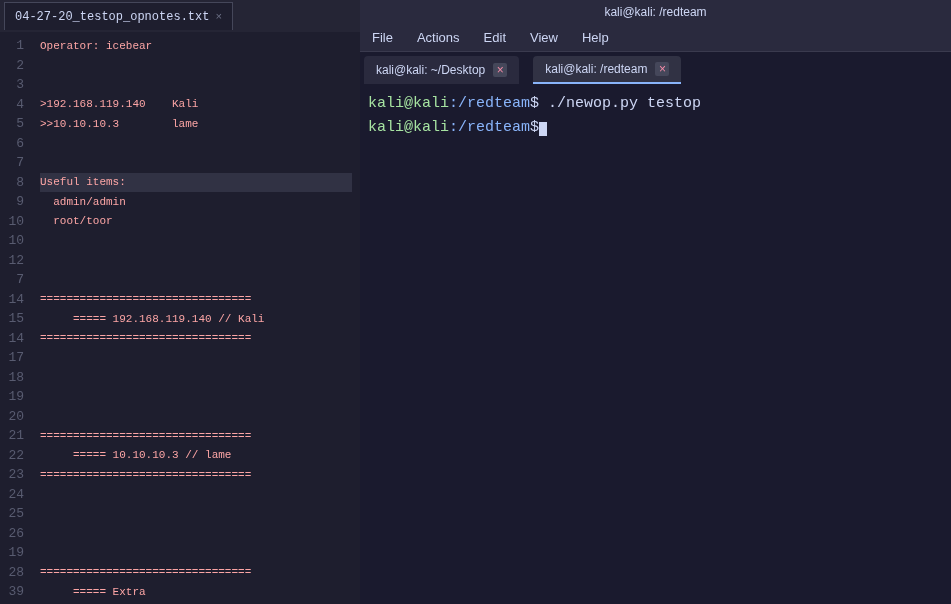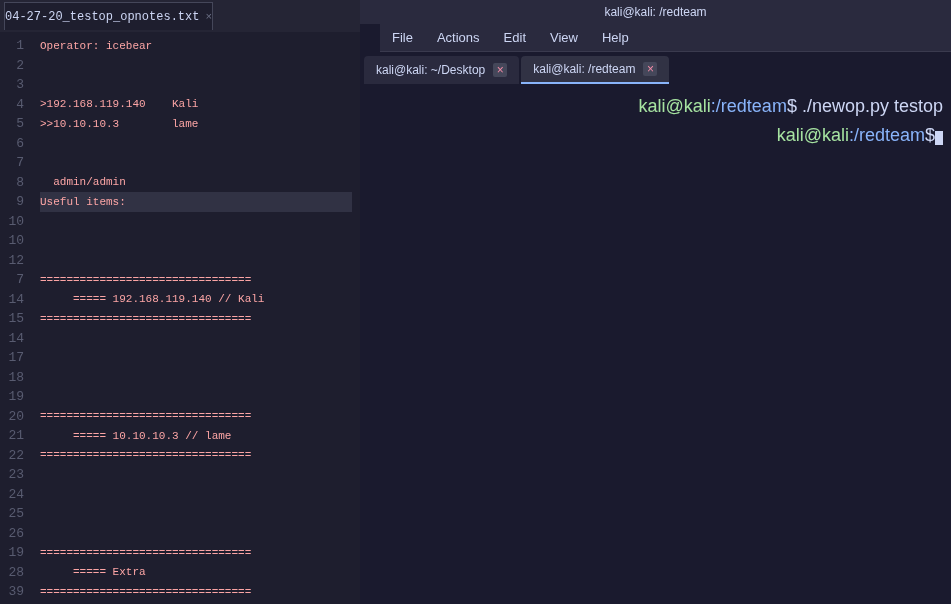--- a/index.html
+++ b/index.html
@@ -29,21 +29,21 @@
       height: 32px;
       padding: 0 4px;
     }
 
     .editor-tab {
       display: flex;
       align-items: center;
       background: #1e1e2e;
       color: #cdd6f4;
       font-size: 12px;
-      padding: 4px 0;
+      padding: 4px 10px;
       border-top: 1px solid #45475a;
       border-left: 1px solid #45475a;
       border-right: 1px solid #45475a;
       height: 28px;
       gap: 6px;
       cursor: pointer;
     }
 
     .editor-tab .close-x {
       color: #6c7086;
@@ -94,21 +94,20 @@
     .highlight-line {
       background: #313244;
     }
 
     
     .terminal-panel {
       flex: 1;
       background: #1a1a2e;
       display: flex;
       flex-direction: column;
-      text-align: right;
     }
 
     .terminal-title-bar {
       background: #2a2a3e;
       height: 24px;
       display: flex;
       align-items: center;
       justify-content: center;
       color: #cdd6f4;
       font-size: 12px;
@@ -117,38 +116,37 @@
     }
 
     .terminal-menu-bar {
       background: #2a2a3e;
       height: 28px;
       display: flex;
       align-items: center;
       padding: 0 8px;
       gap: 16px;
       border-bottom: 1px solid #3a3a4e;
-      margin-left: 20px;
     }
 
     .menu-item {
       color: #cdd6f4;
       font-size: 13px;
       font-family: sans-serif;
       cursor: pointer;
       padding: 2px 4px;
     }
 
     .terminal-tabs {
       background: #1a1a2e;
       display: flex;
       align-items: flex-end;
       height: 32px;
       padding: 0 4px;
-      gap: 2px;
+      gap: 14px;
     }
 
     .terminal-tab {
       display: flex;
       align-items: center;
       color: #cdd6f4;
       font-size: 12px;
       font-family: sans-serif;
       padding: 4px 12px;
       background: #2a2a3e;
@@ -173,22 +171,22 @@
       align-items: center;
       justify-content: center;
       border-radius: 2px;
       background: #45475a;
     }
 
     .terminal-body {
       flex: 1;
       background: #1a1a2e;
       padding: 8px 8px;
-      font-family: Liberation Sans, sans-serif;
-      font-size: 18px;
+      font-family: Liberation Mono, monospace;
+      font-size: 15px;
       overflow-y: auto;
     }
 
     .term-line {
       line-height: 1.6;
       white-space: pre;
     }
 
     .prompt-green { color: #a6e3a1; }
     .prompt-blue { color: #89b4fa; }
@@ -251,22 +249,23 @@
         <div>30</div>
       </div>
     <div class="editor-text" id="editor-text">
         <div class="code-line">Operator: icebear</div>
         <div class="code-line"></div>
         <div class="code-line"></div>
         <div class="code-line">&gt;192.168.119.140    Kali</div>
         <div class="code-line">&gt;&gt;10.10.10.3        lame</div>
         <div class="code-line"></div>
         <div class="code-line"></div>
+        <div class="code-line highlight-line">Useful items:</div>
         <div class="code-line">  admin/admin</div>
-        <div class="code-line highlight-line">Useful items:</div>
+        <div class="code-line">  root/toor</div>
         <div class="code-line"></div>
         <div class="code-line"></div>
         <div class="code-line"></div>
         <div class="code-line">================================</div>
         <div class="code-line">     ===== 192.168.119.140 // Kali</div>
         <div class="code-line">================================</div>
         <div class="code-line"></div>
         <div class="code-line"></div>
         <div class="code-line"></div>
         <div class="code-line"></div>

